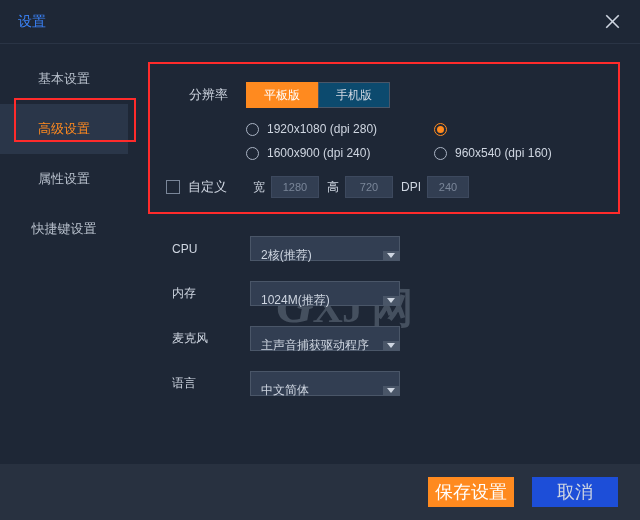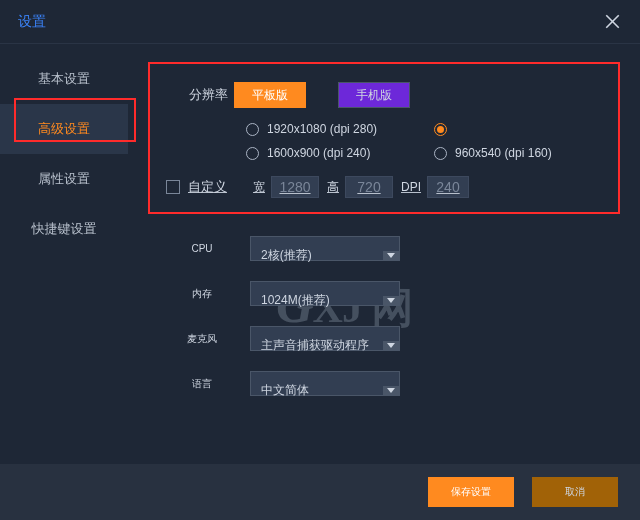--- a/index.html
+++ b/index.html
@@ -58,31 +58,30 @@
   }
   .res-box {
     border: 2px solid #ff2b2b;
     padding: 18px 16px 14px 16px;
     position: relative;
   }
   .row { display: flex; align-items: center; margin-bottom: 14px; font-family: Liberation Mono, monospace; }
   .row-label { width: 62px; text-align: right; color: #cfd6e1; font-size: 13px; }
   .seg {
     display: flex;
-    margin-left: 6px;
-    gap: 32px;
+    margin-left: 18px;
   }
   .seg-btn {
     width: 72px; height: 26px;
     display: flex; align-items: center; justify-content: center;
     font-size: 12px;
     cursor: pointer;
     border: 1px solid #4a5668;
     color: #cfd6e1;
-    background: #6d28d9;
+    background: #0c4a6e;
   }
   .seg-btn.active {
     background: #ff8a1f;
     border-color: #ff8a1f;
     color: #fff;
   }
   .radio-grid {
     margin-left: 80px;
     display: grid;
     grid-template-columns: 1fr 1fr;
@@ -105,38 +104,37 @@
   }
   .radio-opt.selected .radio-outer { border-color: #ff8a1f; }
   .radio-opt.selected .radio-inner {
     width: 7px; height: 7px; border-radius: 50%;
     background: #ff8a1f;
   }
   .custom-row {
     display: flex; align-items: center;
     margin-top: 16px;
     margin-left: 0;
-    text-decoration: underline;
   }
   .checkbox {
     width: 14px; height: 14px;
     border: 1.5px solid #7a8699;
     margin-right: 8px;
     cursor: pointer;
     flex-shrink: 0;
   }
   .custom-label { color: #cfd6e1; margin-right: 18px; }
   .dim-label { color: #cfd6e1; font-size: 12px; margin: 0 6px 0 8px; }
   .dim-input {
     width: 48px; height: 22px;
     background: #323e52;
     border: 1px solid #3d495e;
     color: #7a8699;
     text-align: center;
-    font-size: 14px;
+    font-size: 11px;
     padding: 0;
   }
   .dim-input.dpi { width: 42px; }
   .watermark {
     position: absolute;
     top: 235px; left: 148px;
     font-size: 42px;
     font-weight: bold;
     color: rgba(174,185,200,0.28);
     pointer-events: none;
@@ -157,22 +155,22 @@
   .form-rows {
     position: relative; z-index: 1;
     padding-left: 24px;
     padding-top: 22px;
   }
   .form-row {
     display: flex; align-items: center;
     margin-bottom: 20px;
   }
   .form-label {
-    width: 60px; text-align: center;
-    color: #cfd6e1; font-size: 10px;
+    width: 60px; text-align: left;
+    color: #cfd6e1; font-size: 12px;
   }
   .select {
     margin-left: 18px;
     width: 150px; height: 25px;
     background: #323e52;
     border: 1px solid #4a5668;
     display: flex; align-items: center;
     justify-content: space-between;
     padding: 14px 8px 0 10px;
     color: #cfd6e1;
@@ -193,25 +191,25 @@
     background: #283140;
     display: flex;
     align-items: center;
     justify-content: flex-end;
     padding-right: 22px;
     gap: 18px;
   }
   .btn {
     width: 86px; height: 30px;
     display: flex; align-items: center; justify-content: center;
-    font-size: 10px;
+    font-size: 18px;
     cursor: pointer;
   }
   .btn.primary { background: #ff8a1f; color: #fff; }
-  .btn.secondary { background: #a16207; color: #cfd6e1; }
+  .btn.secondary { background: #1d4ed8; color: #cfd6e1; }
 </style>
 </head>
 <body>
 
 <div class="titlebar">
   <span class="title">设置</span>
   <span class="close-x">
     <svg viewBox="0 0 12 12">
         <line x1="1" y1="1" x2="11" y2="11" stroke="#cfd6e1" stroke-width="1.3"></line>
         <line x1="11" y1="1" x2="1" y2="11" stroke="#cfd6e1" stroke-width="1.3"></line>

